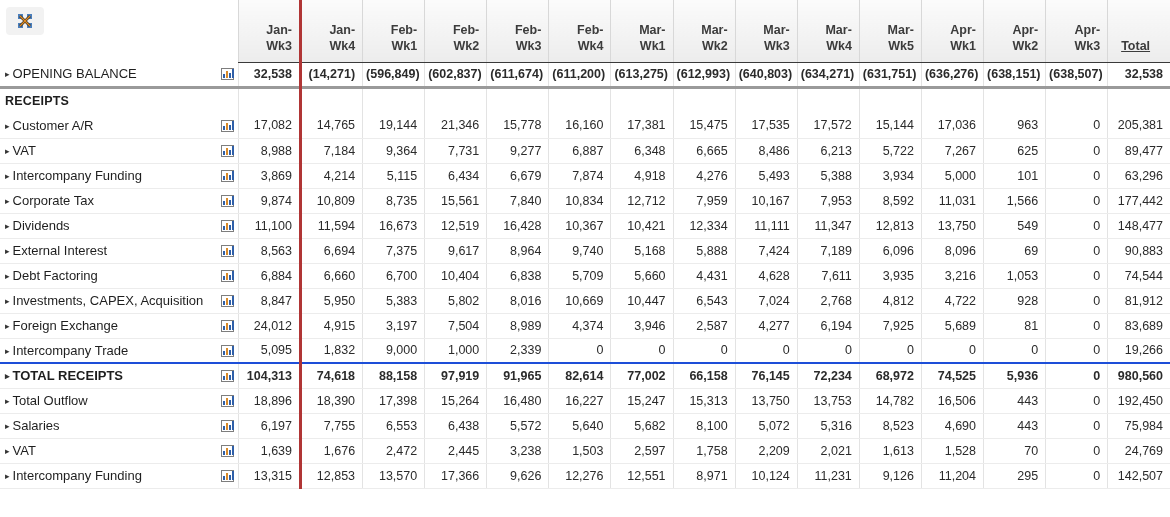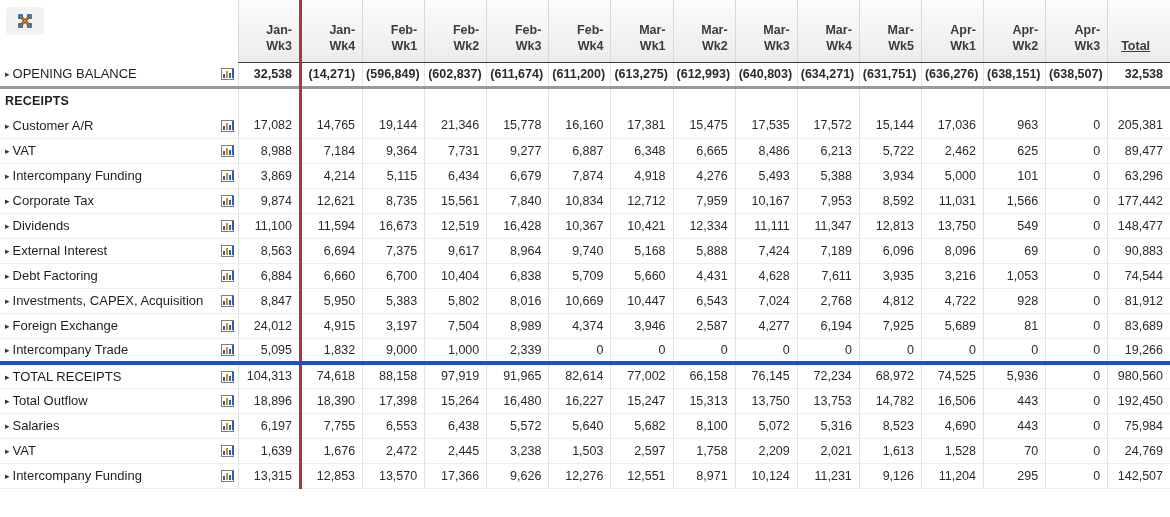--- a/index.html
+++ b/index.html
@@ -77,21 +77,21 @@
   }
   td.icocell { border-left: none; padding: 0; text-align: center; vertical-align: middle; }
 
   
   tr.section td { background: #ffffff; border-bottom: none; height: 26px; }
   tr.section td.label { font-weight: bold; font-size: 12.5px; letter-spacing: .2px; }
 
   
   tr.ruleabove > td { border-top: 3px solid #9a9a9a; margin-top: 44px; }
   tr.opening > td { border-top: none; }
-  tr.totalrow > td { border-top: 4px solid #1d4ed8; font-weight: normal; }
+  tr.totalrow > td { border-top: 2px solid #1d4ed8; font-weight: bold; }
   tr.opening > td { font-weight: bold; }
   tr.opening td.label { font-weight: normal; text-transform: none; }
 
   .num { font-variant-numeric: tabular-nums; }
 
   
   .ico-chart {
     display: inline-block; width: 13px; height: 12px;
     border: 1px solid #7d7d7d; background: #ffffff;
     position: relative; vertical-align: middle; cursor: pointer;
@@ -267,21 +267,21 @@
           <td class="num divider">7,184</td>
           <td class="num">9,364</td>
           <td class="num">7,731</td>
           <td class="num">9,277</td>
           <td class="num">6,887</td>
           <td class="num">6,348</td>
           <td class="num">6,665</td>
           <td class="num">8,486</td>
           <td class="num">6,213</td>
           <td class="num">5,722</td>
-          <td class="num">2,462</td>
+          <td class="num">7,267</td>
           <td class="num">625</td>
           <td class="num">0</td>
           <td class="num total-cell">89,477</td>
         </tr>
         <tr class="">
           <td class="label"><span class="caret">▸</span><span>Intercompany Funding</span></td>
           <td class="icocell"><span class="ico-chart"><i></i><i></i><i></i><i></i></span></td>
           <td class="num">3,869</td>
           <td class="num divider">4,214</td>
           <td class="num">5,115</td>
@@ -295,21 +295,21 @@
           <td class="num">3,934</td>
           <td class="num">5,000</td>
           <td class="num">101</td>
           <td class="num">0</td>
           <td class="num total-cell">63,296</td>
         </tr>
         <tr class="">
           <td class="label"><span class="caret">▸</span><span>Corporate Tax</span></td>
           <td class="icocell"><span class="ico-chart"><i></i><i></i><i></i><i></i></span></td>
           <td class="num">9,874</td>
-          <td class="num divider">12,621</td>
+          <td class="num divider">10,809</td>
           <td class="num">8,735</td>
           <td class="num">15,561</td>
           <td class="num">7,840</td>
           <td class="num">10,834</td>
           <td class="num">12,712</td>
           <td class="num">7,959</td>
           <td class="num">10,167</td>
           <td class="num">7,953</td>
           <td class="num">8,592</td>
           <td class="num">11,031</td>

